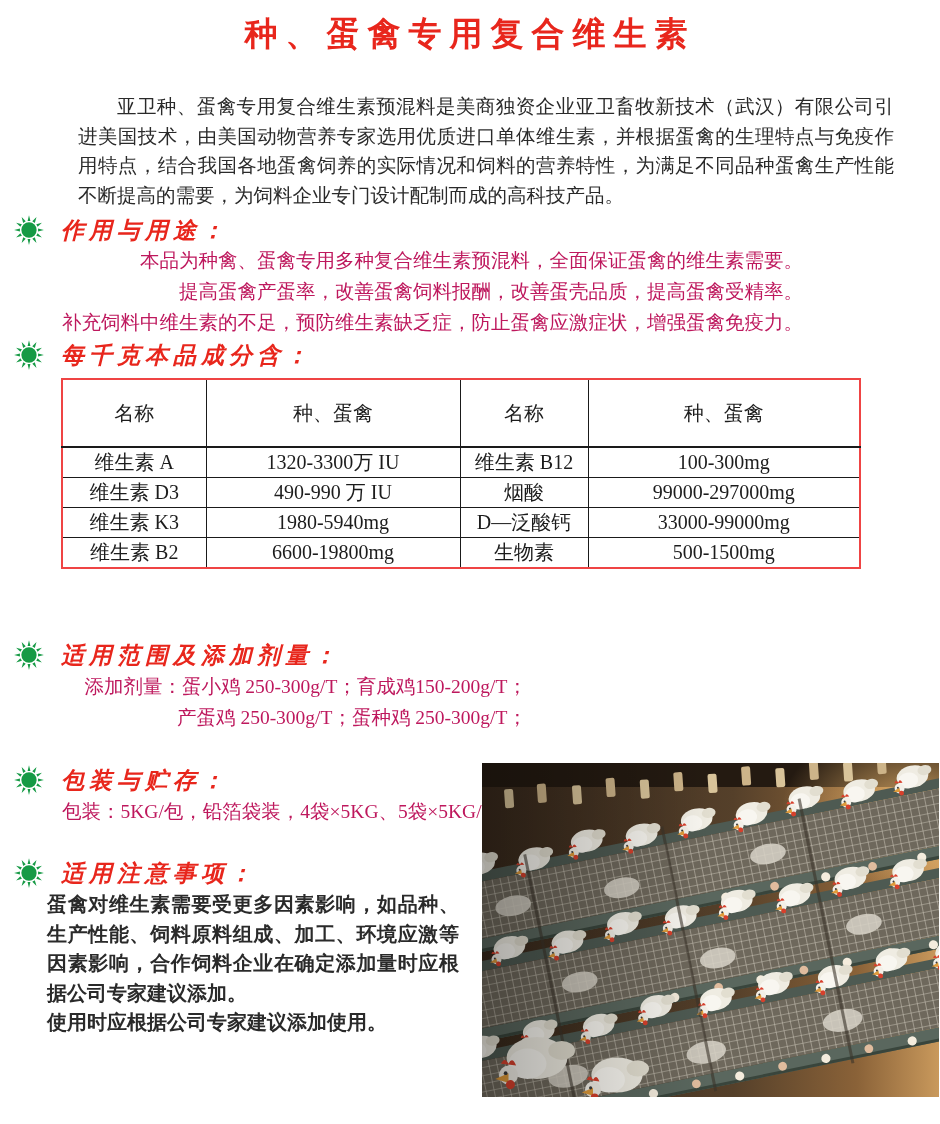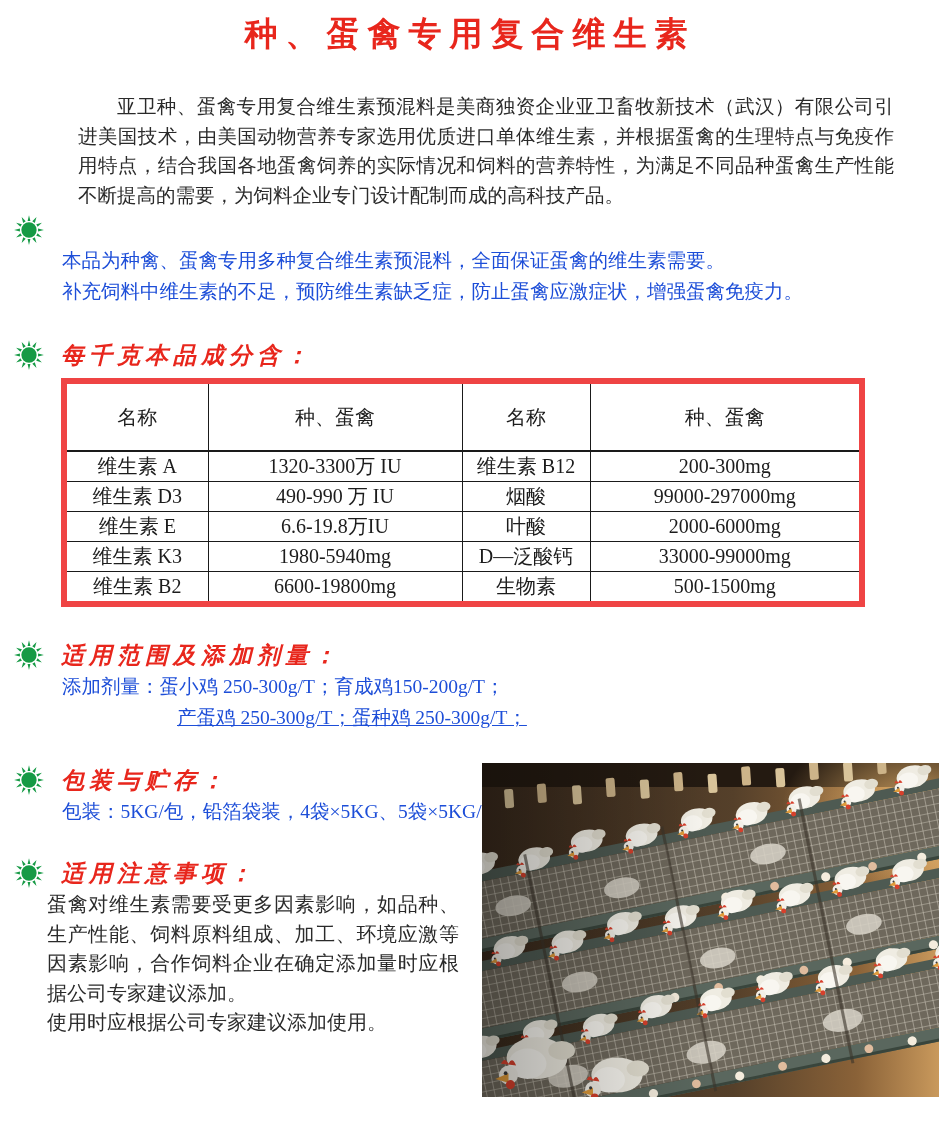--- a/index.html
+++ b/index.html
@@ -10,35 +10,35 @@
     font-size:33px;font-weight:bold;color:#e8261c;letter-spacing:8px;margin:0;}
 
   .intro{position:absolute;left:62px;top:76px;width:816px;margin:16px;
     font-size:19.5px;line-height:29.5px;text-align:justify;text-indent:2em;color:#2a2a2a;}
 
   .sec-head{position:absolute;left:12px;display:flex;align-items:center;gap:15px;}
   .flower{width:34px;height:34px;color:#169a45;flex:0 0 auto;}
   .sec-title{font-size:23px;font-weight:bold;font-style:italic;color:#e8261c;
     letter-spacing:5px;white-space:nowrap;}
 
-  .sec-body{position:absolute;left:62px;font-size:19.5px;color:#1d4ed8;}
+  .sec-body{position:absolute;left:62px;font-size:19.5px;color:#be185d;text-align:right;}
   .sec-body .line{line-height:31px;white-space:nowrap;}
-  .sec-body .line.indent{padding-left:115px;text-decoration:underline;}
+  .sec-body .line.indent{padding-left:115px;}
 
   .vit-table{position:absolute;left:61px;top:378px;border-collapse:collapse;
     table-layout:fixed;width:798px;font-size:20px;color:#1c1c1c;}
   .vit-table td{border:1px solid #1a1a1a;text-align:center;vertical-align:middle;
     padding:0 4px;overflow:hidden;}
-  .vit-table{border:6px solid #ef4444;}
+  .vit-table{border:2px solid #ef4444;}
   .vit-table tr.hdr td{height:66px;border-bottom:2px solid #1a1a1a;}
   .vit-table tr.row td{height:29px;}
 
   .notes-body{position:absolute;left:47px;top:890px;width:412px;
     font-size:20px;line-height:29.5px;text-align:justify;color:#2a2a2a;}
-  .notes-body p{margin:0;}
+  .notes-body p{margin:0;font-weight:bold;}
 
   .photo{position:absolute;left:482px;top:763px;width:457px;height:334px;display:block;}
 </style>
 </head>
 <body>
 
 <svg width="0" height="0" style="position:absolute" aria-hidden="true">
   <defs>
     <symbol id="flower" viewBox="0 0 24 24">
       <circle cx="12" cy="12" r="5.4" fill="currentColor"></circle>
@@ -48,23 +48,25 @@
 </svg>
 
 <h1 class="page-title">种、蛋禽专用复合维生素</h1>
 
 <p class="intro">亚卫种、蛋禽专用复合维生素预混料是美商独资企业亚卫畜牧新技术（武汉）有限公司引进美国技术，由美国动物营养专家选用优质进口单体维生素，并根据蛋禽的生理特点与免疫作用特点，结合我国各地蛋禽饲养的实际情况和饲料的营养特性，为满足不同品种蛋禽生产性能不断提高的需要，为饲料企业专门设计配制而成的高科技产品。</p>
 
 <div class="sec-head" style="top:213px">
   <svg class="flower">
       <use href="#flower"></use>
     </svg>
+  <span class="sec-title">作用与用途：</span>
 </div>
 <div class="sec-body" style="top:245px">
   <div class="line">本品为种禽、蛋禽专用多种复合维生素预混料，全面保证蛋禽的维生素需要。</div>
+  <div class="line">提高蛋禽产蛋率，改善蛋禽饲料报酬，改善蛋壳品质，提高蛋禽受精率。</div>
   <div class="line">补充饲料中维生素的不足，预防维生素缺乏症，防止蛋禽应激症状，增强蛋禽免疫力。</div>
 </div>
 
 <div class="sec-head" style="top:338px">
   <svg class="flower">
       <use href="#flower"></use>
     </svg>
   <span class="sec-title">每千克本品成分含：</span>
 </div>
 
@@ -79,33 +81,27 @@
       <tr class="hdr">
     <td>名称</td>
     <td>种、蛋禽</td>
     <td>名称</td>
     <td>种、蛋禽</td>
   </tr>
   <tr class="row">
     <td>维生素 A</td>
     <td>1320-3300万 IU</td>
     <td>维生素 B12</td>
-    <td>200-300mg</td>
+    <td>100-300mg</td>
   </tr>
   <tr class="row">
     <td>维生素 D3</td>
     <td>490-990 万 IU</td>
     <td>烟酸</td>
     <td>99000-297000mg</td>
-  </tr>
-  <tr class="row">
-    <td>维生素 E</td>
-    <td>6.6-19.8万IU</td>
-    <td>叶酸</td>
-    <td>2000-6000mg</td>
   </tr>
   <tr class="row">
     <td>维生素 K3</td>
     <td>1980-5940mg</td>
     <td>D—泛酸钙</td>
     <td>33000-99000mg</td>
   </tr>
   <tr class="row">
     <td>维生素 B2</td>
     <td>6600-19800mg</td>

